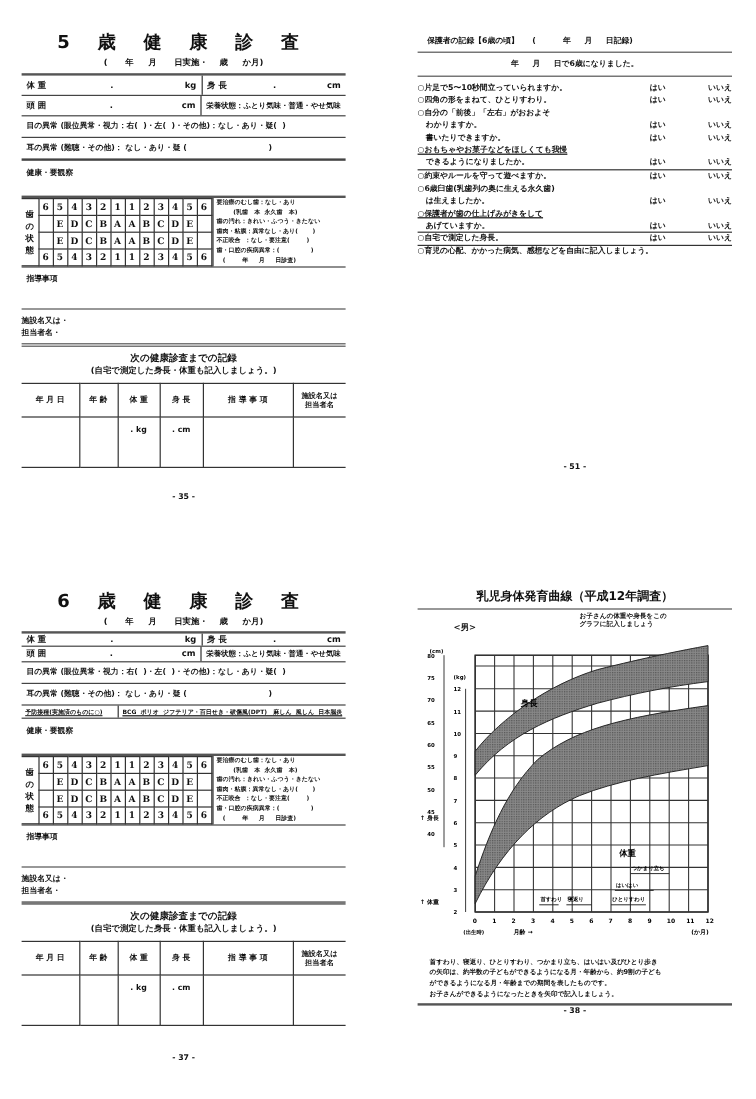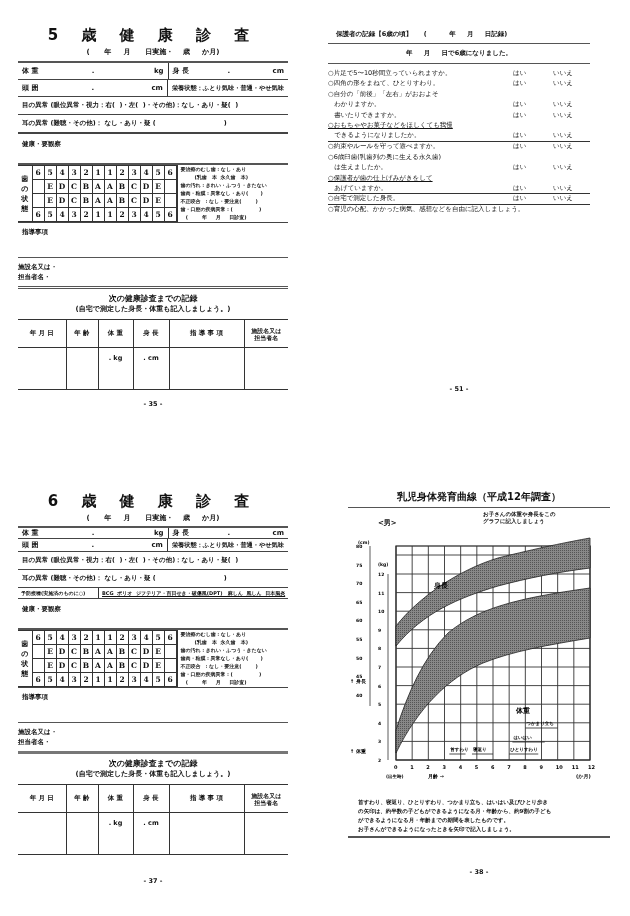--- a/index.html
+++ b/index.html
@@ -17,21 +17,21 @@
   table { border-collapse: collapse; }
   .teeth td { border: 1px solid #333; width: 12px; height: 14px; text-align: center; font-size: 7.5px; font-family: "DejaVu Serif", serif; font-weight: bold; }
   .teeth td.lbl { width: 14px; border-left: none; font-size: 7px; font-family: "DejaVu Sans", sans-serif; line-height: 10px; }
   .notes { font-size: 5px; font-weight: bold; line-height: 8px; padding-left: 3px; white-space: pre; }
   .rec td, .rec th { border-right: 1.5px solid #333; font-size: 6.5px; font-weight: bold; text-align: center; }
   .rec th { height: 28px; border-bottom: 1.5px solid #333; border-top: 1.5px solid #333; }
   .rec td { height: 42px; vertical-align: top; padding-top: 6px; }
   .rec tr:last-child td { border-bottom: 1.5px solid #333; }
   .rec td:last-child, .rec th:last-child { border-right: none; }
   .pnum { font-size: 6.5px; text-align: center; font-weight: bold; }
-  .q { display: flex; font-size: 6.5px; font-weight: normal; height: 10.5px; align-items: center; white-space: pre; }
+  .q { display: flex; font-size: 6.5px; font-weight: bold; height: 10.5px; align-items: center; white-space: pre; justify-content: space-between; }
   .q .t { width: 185px; }
   .q .y { width: 40px; }
   .q.u { border-bottom: 1px solid #333; }
 </style>
 </head>
 <body>
 
 <div class="page" style="left:18px; top:26px; width:270px;">
   <div class="title">5 歳 健 康 診 査</div>
   <div class="subtitle" style="margin-top:2px;">(      年     月      日実施・    歳     か月)</div>
@@ -149,24 +149,24 @@
     <tr>
       <td></td>
       <td></td>
       <td>.   kg</td>
       <td>.  cm</td>
       <td></td>
       <td></td>
     </tr>
   </tbody>
     </table>
-  <div class="pnum" style="margin-top:10px;">- 35 -</div>
+  <div class="pnum" style="margin-top:20px;">- 35 -</div>
 </div>
 
-<div class="page" style="left:328px; top:30px; width:262px;">
+<div class="page" style="left:348px; top:30px; width:262px;">
   <div class="small" style="font-size:6.5px;padding-left:8px;">保護者の記録【6歳の頃】     (          年     月     日記録)</div>
   <div class="rule-thin" style="margin-top:4px;border-top-width:1.5px;"></div>
   <div class="small" style="text-align:center;padding:5px 0;">年     月     日で6歳になりました。</div>
   <div class="rule-thin" style="border-top-width:1.5px;margin-bottom:4px;"></div>
   <div id="q36">
     <div class="q"><span class="t">○片足で5〜10秒間立っていられますか。</span><span class="y">はい</span><span>いいえ</span></div>
     <div class="q"><span class="t">○四角の形をまねて、ひとりすわり。</span><span class="y">はい</span><span>いいえ</span></div>
     <div class="q"><span class="t">○自分の「前後」「左右」がおおよそ</span></div>
     <div class="q"><span class="t">   わかりますか。</span><span class="y">はい</span><span>いいえ</span></div>
     <div class="q"><span class="t">   書いたりできますか。</span><span class="y">はい</span><span>いいえ</span></div>
@@ -429,14 +429,14 @@
           <line x1="177.33333333333334" y1="220" x2="209.66666666666666" y2="220" stroke="#222" stroke-width="0.8"></line>
           <text x="178.33333333333334" y="217">つかまり立ち</text>
         </g>
     </svg>
   </div>
   <div class="small" style="font-size:5.5px;line-height:9px;padding-left:10px;">首すわり、寝返り、ひとりすわり、つかまり立ち、はいはい及びひとり歩き
 の矢印は、約半数の子どもができるようになる月・年齢から、約9割の子ども
 ができるようになる月・年齢までの期間を表したものです。
 お子さんができるようになったときを矢印で記入しましょう。</div>
   <div class="rule" style="margin-top:2px;"></div>
-  <div class="pnum" style="margin-top:30px;">- 38 -</div>
+  <div class="pnum" style="">- 38 -</div>
 </div>
 
 </body></html>

